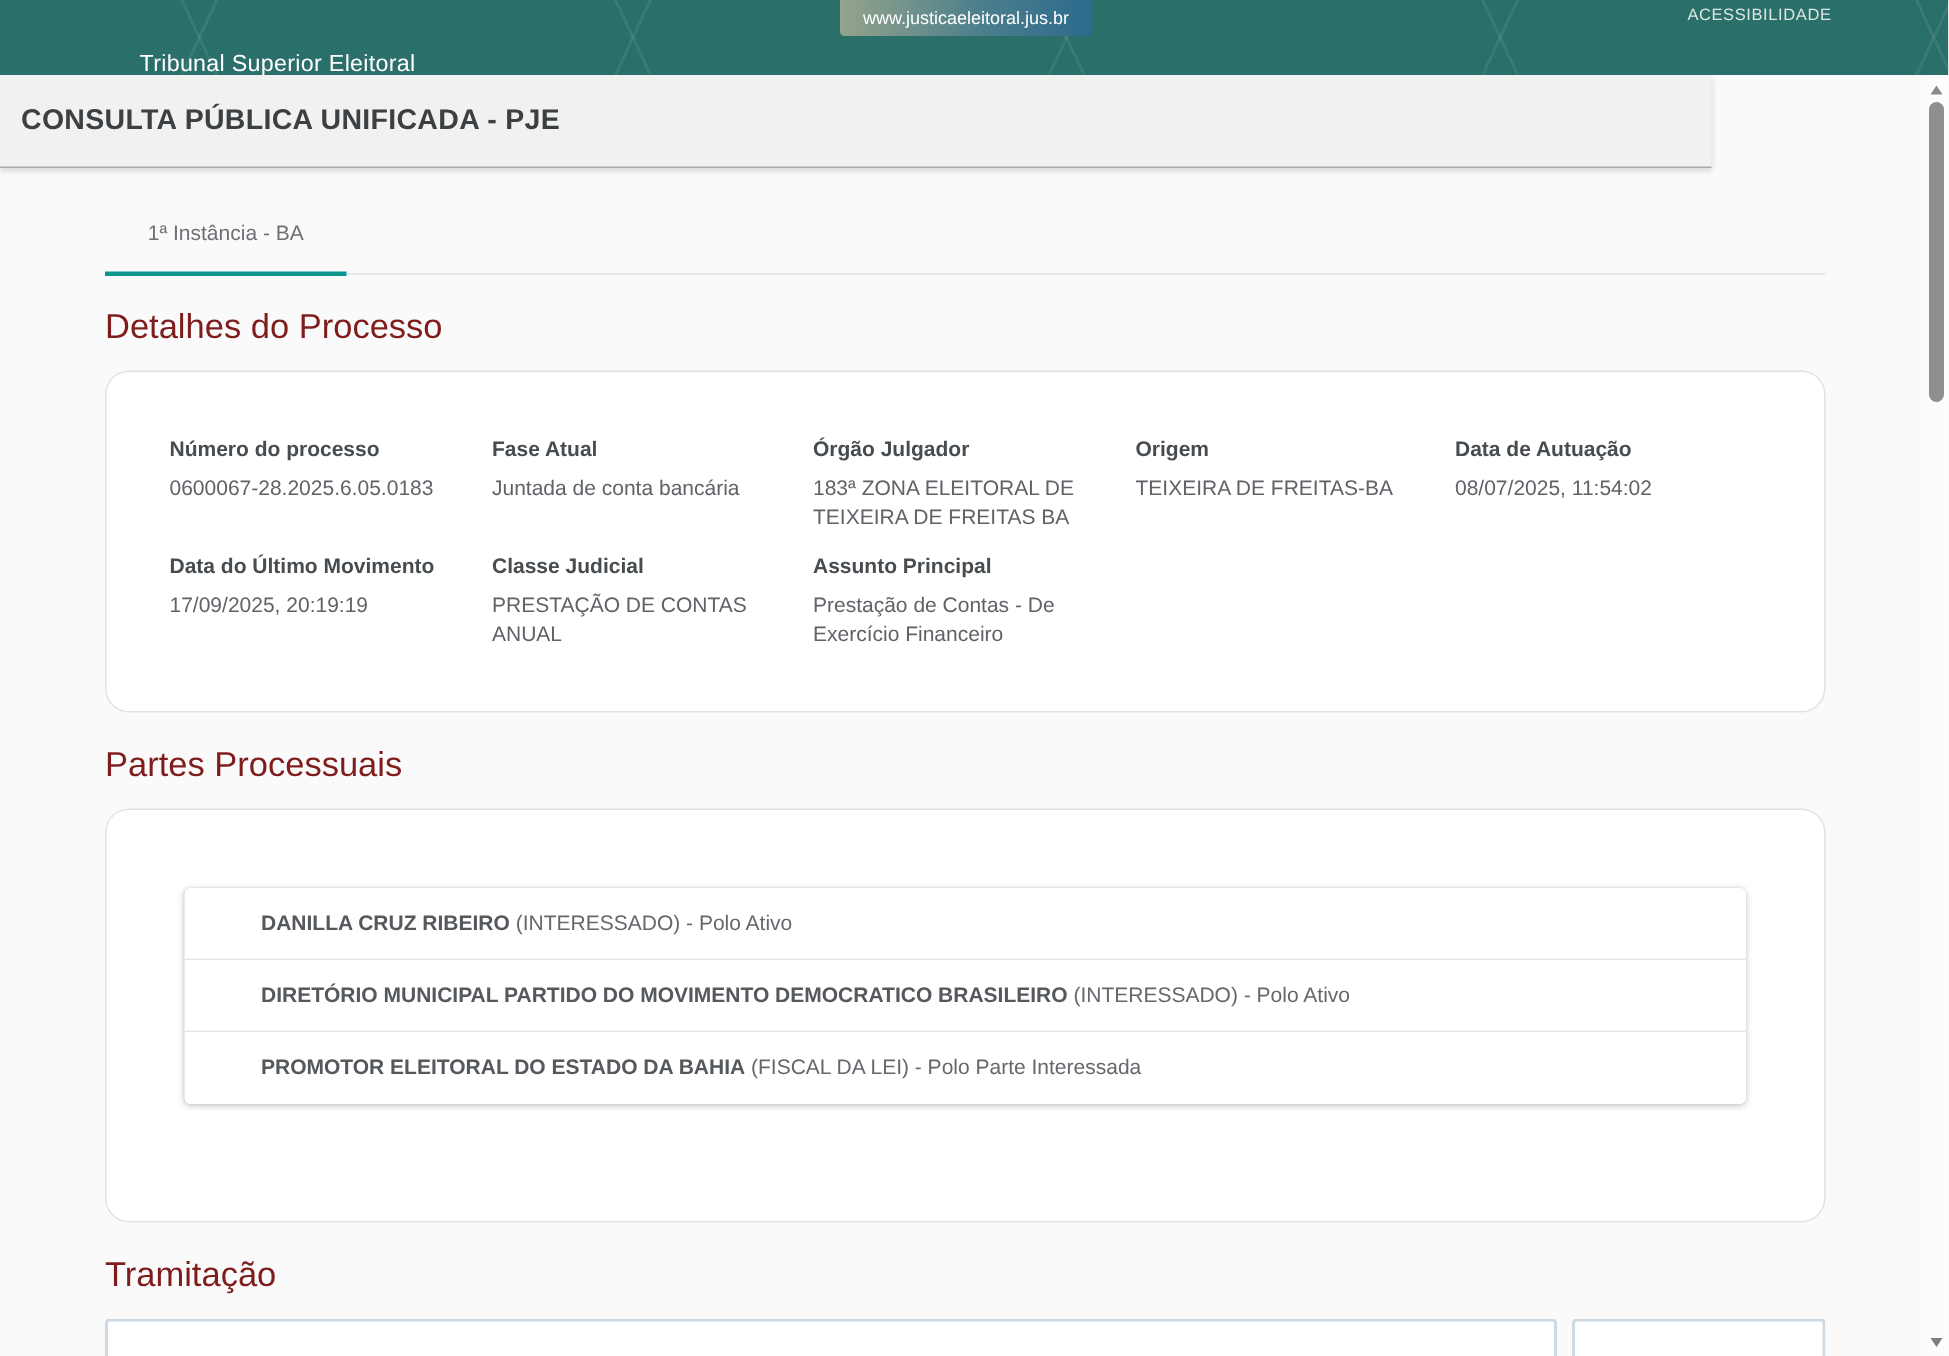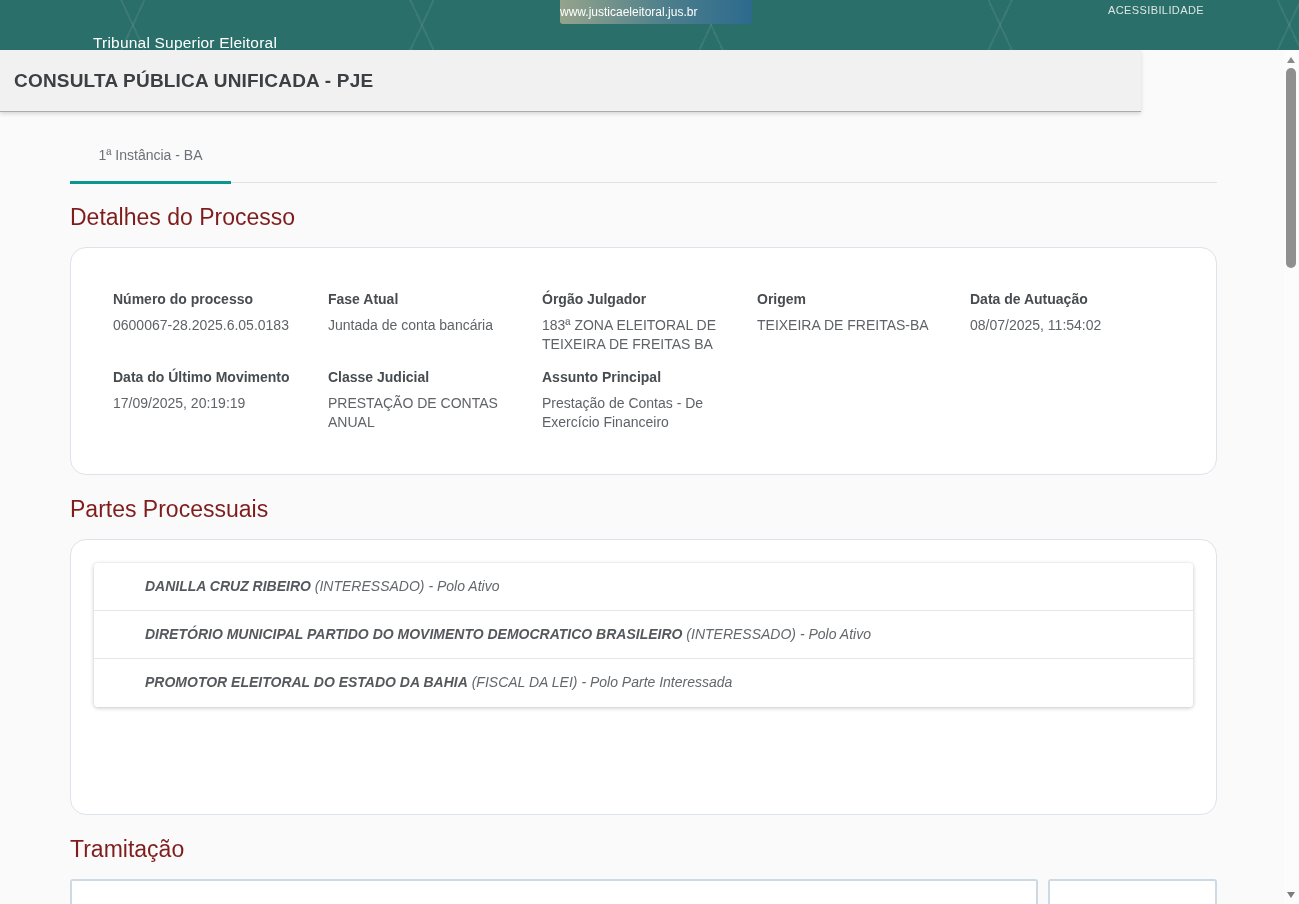--- a/index.html
+++ b/index.html
@@ -15,27 +15,27 @@
   .app-header .pattern {
     position:absolute; inset:0;
     background-image:
       repeating-linear-gradient(115deg, transparent 0 130px, rgba(255,255,255,0.07) 130px 132px, transparent 132px 262px),
       repeating-linear-gradient(65deg, transparent 0 130px, rgba(255,255,255,0.07) 130px 132px, transparent 132px 262px);
   }
   .brand {
     position:absolute; left:93px; top:34px; color:#ffffff; font-size:15.5px; letter-spacing:0.2px;
   }
   .url-badge {
-    position:absolute; left:560px; top:0; width:192px; height:24px; line-height:24px;
-    color:#ffffff; font-size:12px;
+    position:absolute; left:560px; top:0; width:168px; height:24px; line-height:24px;
+    text-align:center; color:#ffffff; font-size:12px;
     background:linear-gradient(90deg, #95a48b 0%, #4d7f8c 55%, #2c6a8d 100%);
     border-radius:0 0 3px 3px; cursor:pointer;
   }
   .accessibility {
-    position:absolute; right:95px; top:4px; color:#dce6e4; font-size:11px; letter-spacing:0.4px; cursor:pointer;
+    position:absolute; right:78px; top:4px; color:#dce6e4; font-size:11px; letter-spacing:0.4px; cursor:pointer;
   }
 
   
   .title-bar {
     position:absolute; top:50px; left:0; width:1141px; height:62px;
     background:#f1f1f1; border-bottom:1px solid #ababab;
     box-shadow:0 2px 4px rgba(0,0,0,0.14); z-index:3;
   }
   .page-title {
     position:absolute; left:14px; top:50%; transform:translateY(-50%);
@@ -61,21 +61,21 @@
 
   .card {
     margin-top:16px; background:#ffffff; border:1px solid #dde3ea; border-radius:16px;
   }
   .details-card { height:228px; padding:43px 0 0 42px; }
   .fields-grid { display:grid; grid-template-columns:215px 214px 215px 213px auto; row-gap:15px; }
   .field { padding-right:32px; }
   .field-label { font-size:14px; font-weight:700; color:#474c50; margin-bottom:9px; }
   .field-value { font-size:14px; color:#5f6368; line-height:19px; }
 
-  .parties-card { height:276px; padding:23px;font-style:italic; }
+  .parties-card { height:276px; padding:52px; }
   .party-list {
     border-radius:4px; overflow:hidden; background:#ffffff;
     box-shadow:0 1px 4px rgba(0,0,0,0.22), 0 0 1px rgba(0,0,0,0.14);
   }
   .party-item {
     height:48px; line-height:47px; padding-left:51px; font-size:14px;
     border-bottom:1px solid #e6e6e6; white-space:nowrap; background:#ffffff;
   }
   .party-item:last-child { border-bottom:none; }
   .party-name { font-weight:700; color:#55595d; }

